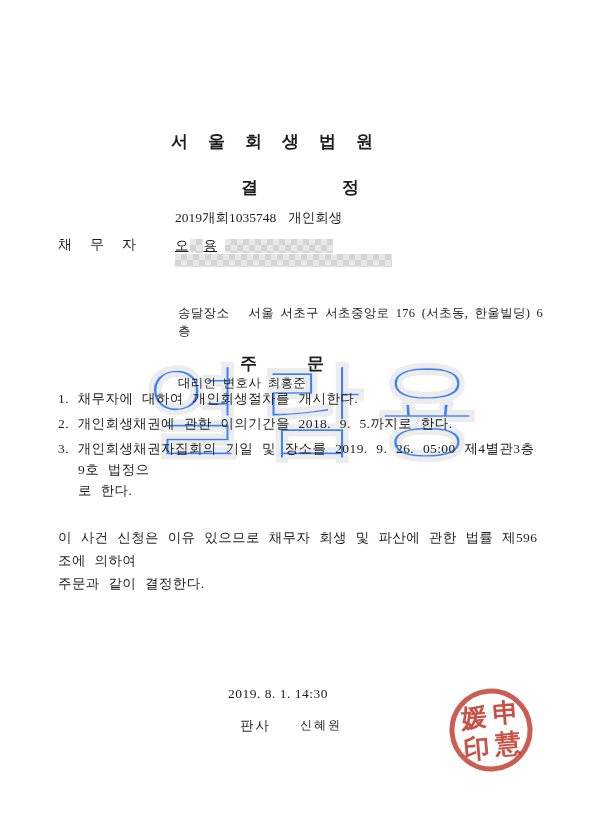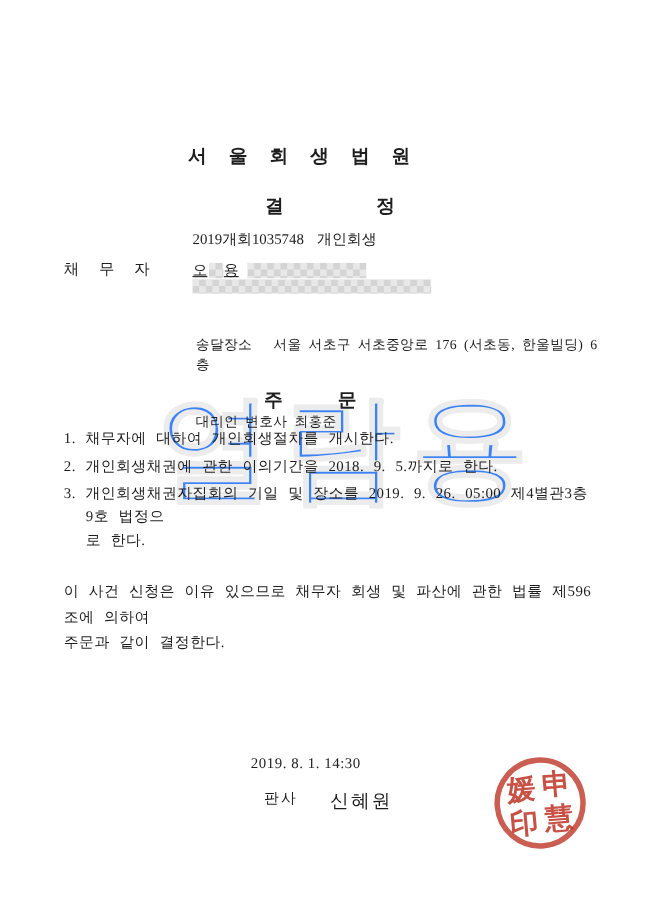--- a/index.html
+++ b/index.html
@@ -77,21 +77,21 @@
     left:58px;top:526px;width:492px;
     font-size:13.5px;line-height:23px;
     word-spacing:5px;letter-spacing:0.4px;
     white-space:pre-wrap;
   }
   .datetime{
     top:658px;left:0;width:556px;text-align:center;
     font-size:13.5px;letter-spacing:0.5px;margin-top:28px;
   }
   .judge-title{left:240px;top:717px;font-size:13.5px;letter-spacing:2px;}
-  .judge-name{left:300px;top:717px;font-size:17px;letter-spacing:2px;}
+  .judge-name{left:300px;top:717px;font-size:12px;letter-spacing:2px;}
   .seal{
     left:447px;top:686px;width:88px;height:88px;
     transform:rotate(-5deg);
   }
   .seal svg{display:block;width:88px;height:88px;}
   .seal text{
     font-family:"Liberation Serif","DejaVu Serif",serif;
     font-weight:bold;font-size:26px;
     text-anchor:middle;
     opacity:0.88;

